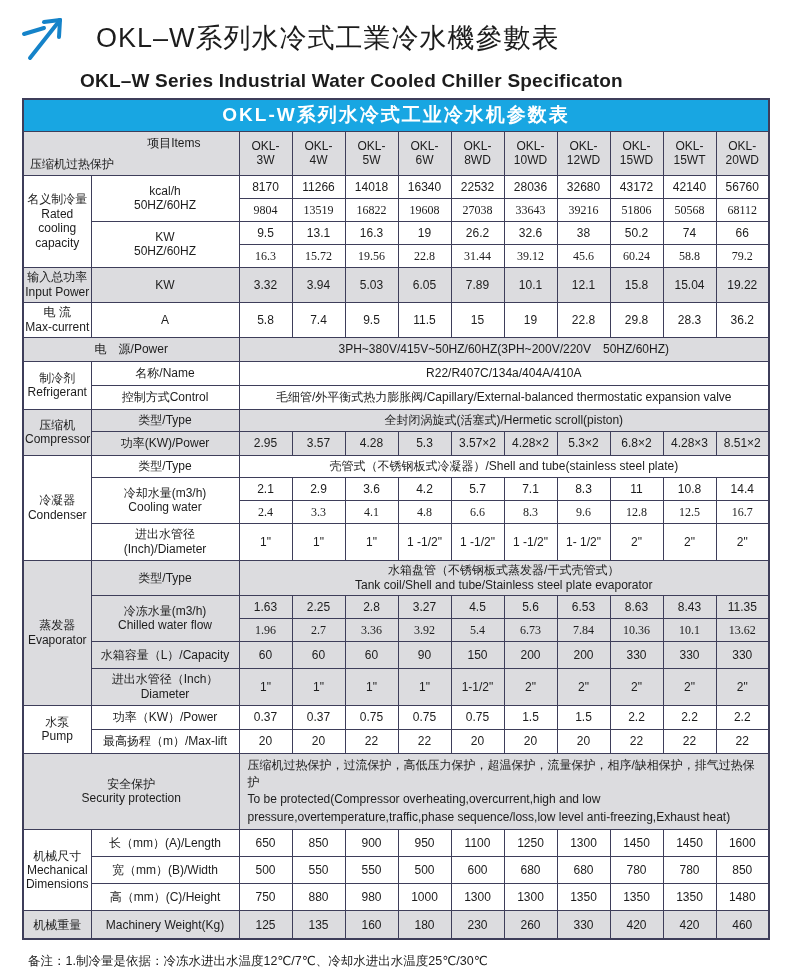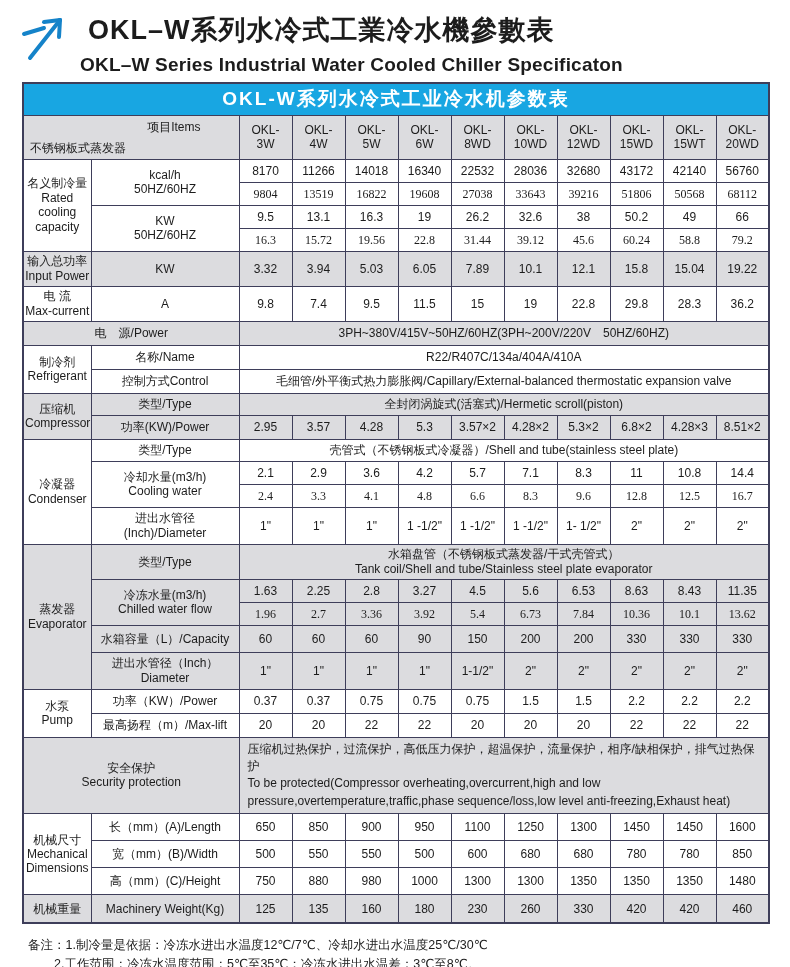--- a/index.html
+++ b/index.html
@@ -12,21 +12,21 @@
   body{
     width:790px;
     background:#ffffff;
     font-family:"Liberation Sans","DejaVu Sans",sans-serif;
     color:var(--ink);
     -webkit-font-smoothing:antialiased;
   }
   
   .page-header{display:flex;align-items:flex-start;padding:8px 0 4px 20px;}
   .logo-arrow{flex:0 0 auto;margin:4px 8px 0 0;}
-  .titles h1{margin:8px;font-size:27px;font-weight:bold;letter-spacing:1px;line-height:1.1;}
+  .titles h1{margin:16px;font-size:27px;font-weight:normal;letter-spacing:1px;line-height:1.1;}
   .titles h2{margin:2px 8px 0 0;font-size:19px;font-weight:600;letter-spacing:0.2px;line-height:1.15;}
   
   table.spec{
     border-collapse:collapse;
     table-layout:fixed;
     width:746px;
     margin:2px 22px 0 22px;
     border:2px solid var(--border);
   }
   td{
@@ -97,21 +97,21 @@
     <col span="10" style="width:53px">
   </colgroup>
 
   <tbody>
       <tr>
     <td class="table-title" colspan="12">OKL-W系列水冷式工业冷水机参数表</td>
   </tr>
 
   <tr class="band r34">
     <td class="corner" colspan="2">
-      <span class="corner-model">不锈钢板式蒸发器</span>
+      <span class="corner-model">压缩机过热保护</span>
       <span class="corner-items">项目Items</span>
     </td>
   <td class="model-cell">OKL-
 3W</td>
         <td class="model-cell">OKL-
 4W</td>
         <td class="model-cell">OKL-
 5W</td>
         <td class="model-cell">OKL-
 6W</td>
@@ -162,21 +162,21 @@
     <td rowspan="2">KW
 50HZ/60HZ</td>
   <td>9.5</td>
         <td>13.1</td>
         <td>16.3</td>
         <td>19</td>
         <td>26.2</td>
         <td>32.6</td>
         <td>38</td>
         <td>50.2</td>
-        <td>49</td>
+        <td>74</td>
         <td>66</td>
       </tr>
   <tr class="r20 sub">
         <td>16.3</td>
         <td>15.72</td>
         <td>19.56</td>
         <td>22.8</td>
         <td>31.44</td>
         <td>39.12</td>
         <td>45.6</td>
@@ -198,21 +198,21 @@
         <td>12.1</td>
         <td>15.8</td>
         <td>15.04</td>
         <td>19.22</td>
       </tr>
 
   <tr class="r32">
     <td>电 流
 Max-current</td>
     <td>A</td>
-  <td>9.8</td>
+  <td>5.8</td>
         <td>7.4</td>
         <td>9.5</td>
         <td>11.5</td>
         <td>15</td>
         <td>19</td>
         <td>22.8</td>
         <td>29.8</td>
         <td>28.3</td>
         <td>36.2</td>
       </tr>

